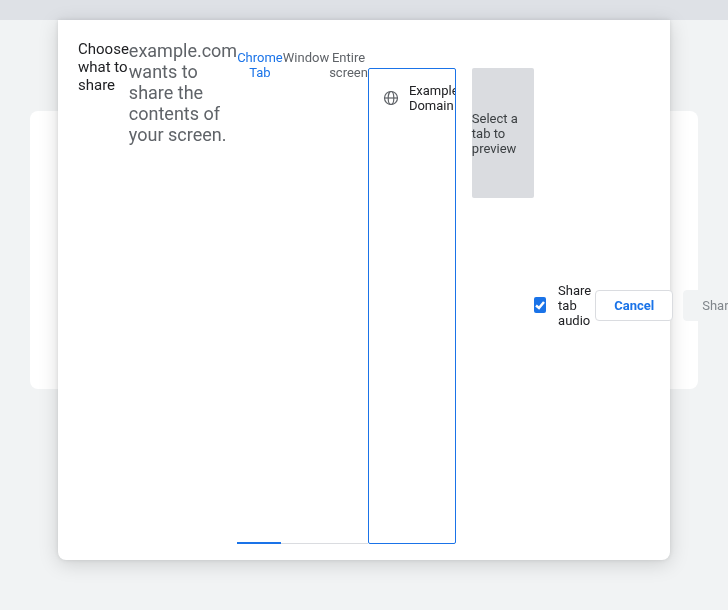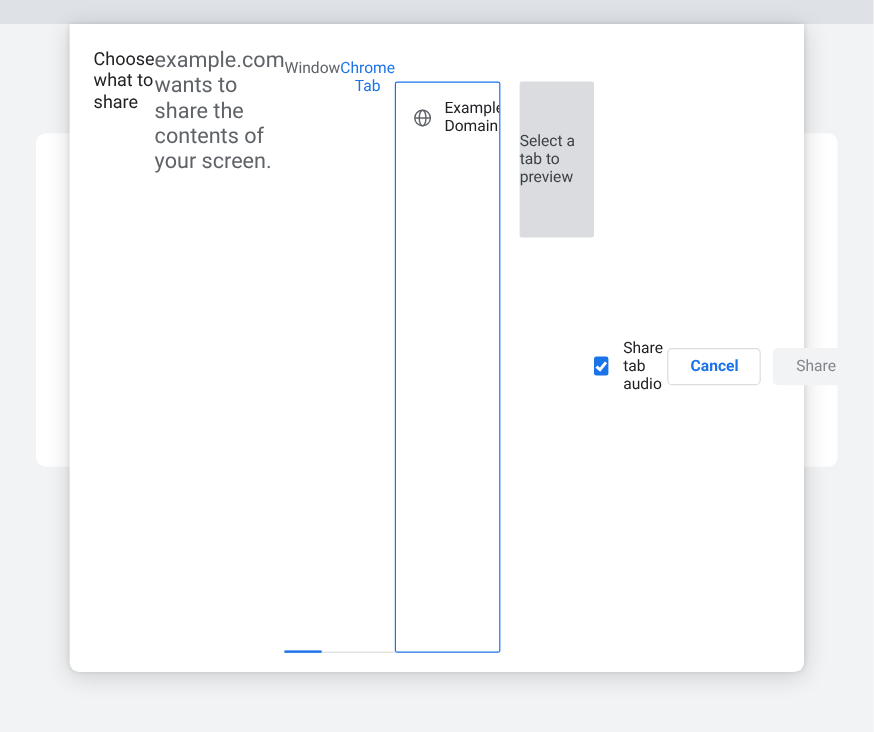--- a/index.html
+++ b/index.html
@@ -176,22 +176,23 @@
 <body>
 
 <div class="topbar"></div>
 <div class="content-bg"></div>
 
 <div class="dialog">
   <div class="dialog-title">Choose what to share</div>
   <div class="dialog-subtitle">example.com wants to share the contents of your screen.</div>
 
   <div class="tabs">
+    <div class="tab active">Chrome Tab</div>
     <div class="tab">Window</div>
-    <div class="tab active">Chrome Tab</div>
+    <div class="tab">Entire screen</div>
     <div class="tab-underline"></div>
   </div>
 
   <div class="main-area">
     <div class="tab-list">
       <div class="tab-item">
         <span class="globe-icon">
           <svg viewBox="0 0 16 16">
             <circle cx="8" cy="8" r="6.5" fill="none" stroke="#5f6368" stroke-width="1.2"></circle>
             <ellipse cx="8" cy="8" rx="2.8" ry="6.5" fill="none" stroke="#5f6368" stroke-width="1.2"></ellipse>

